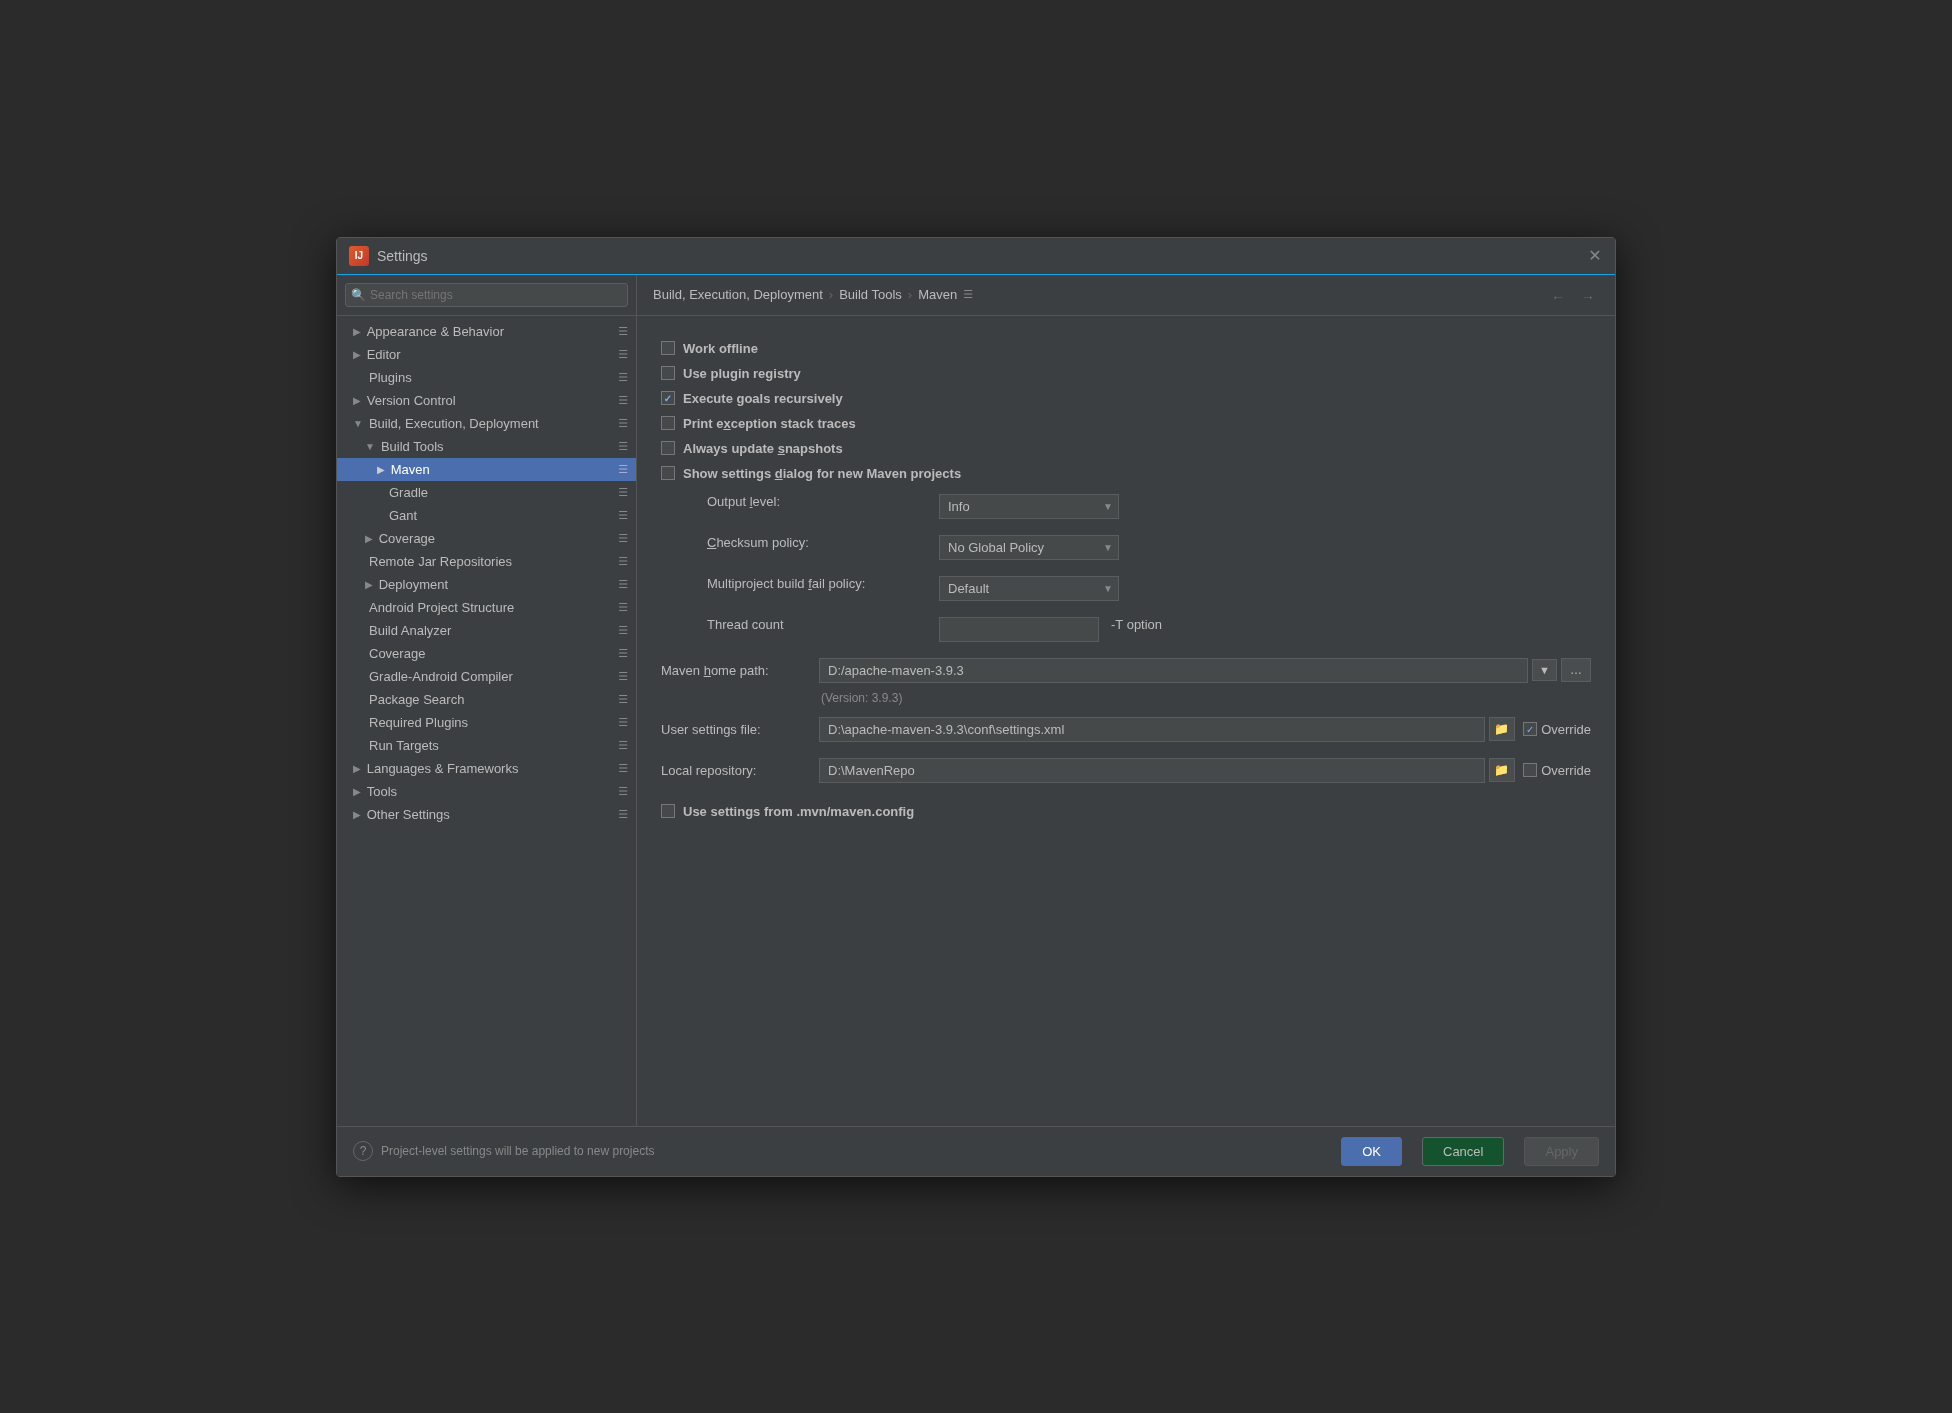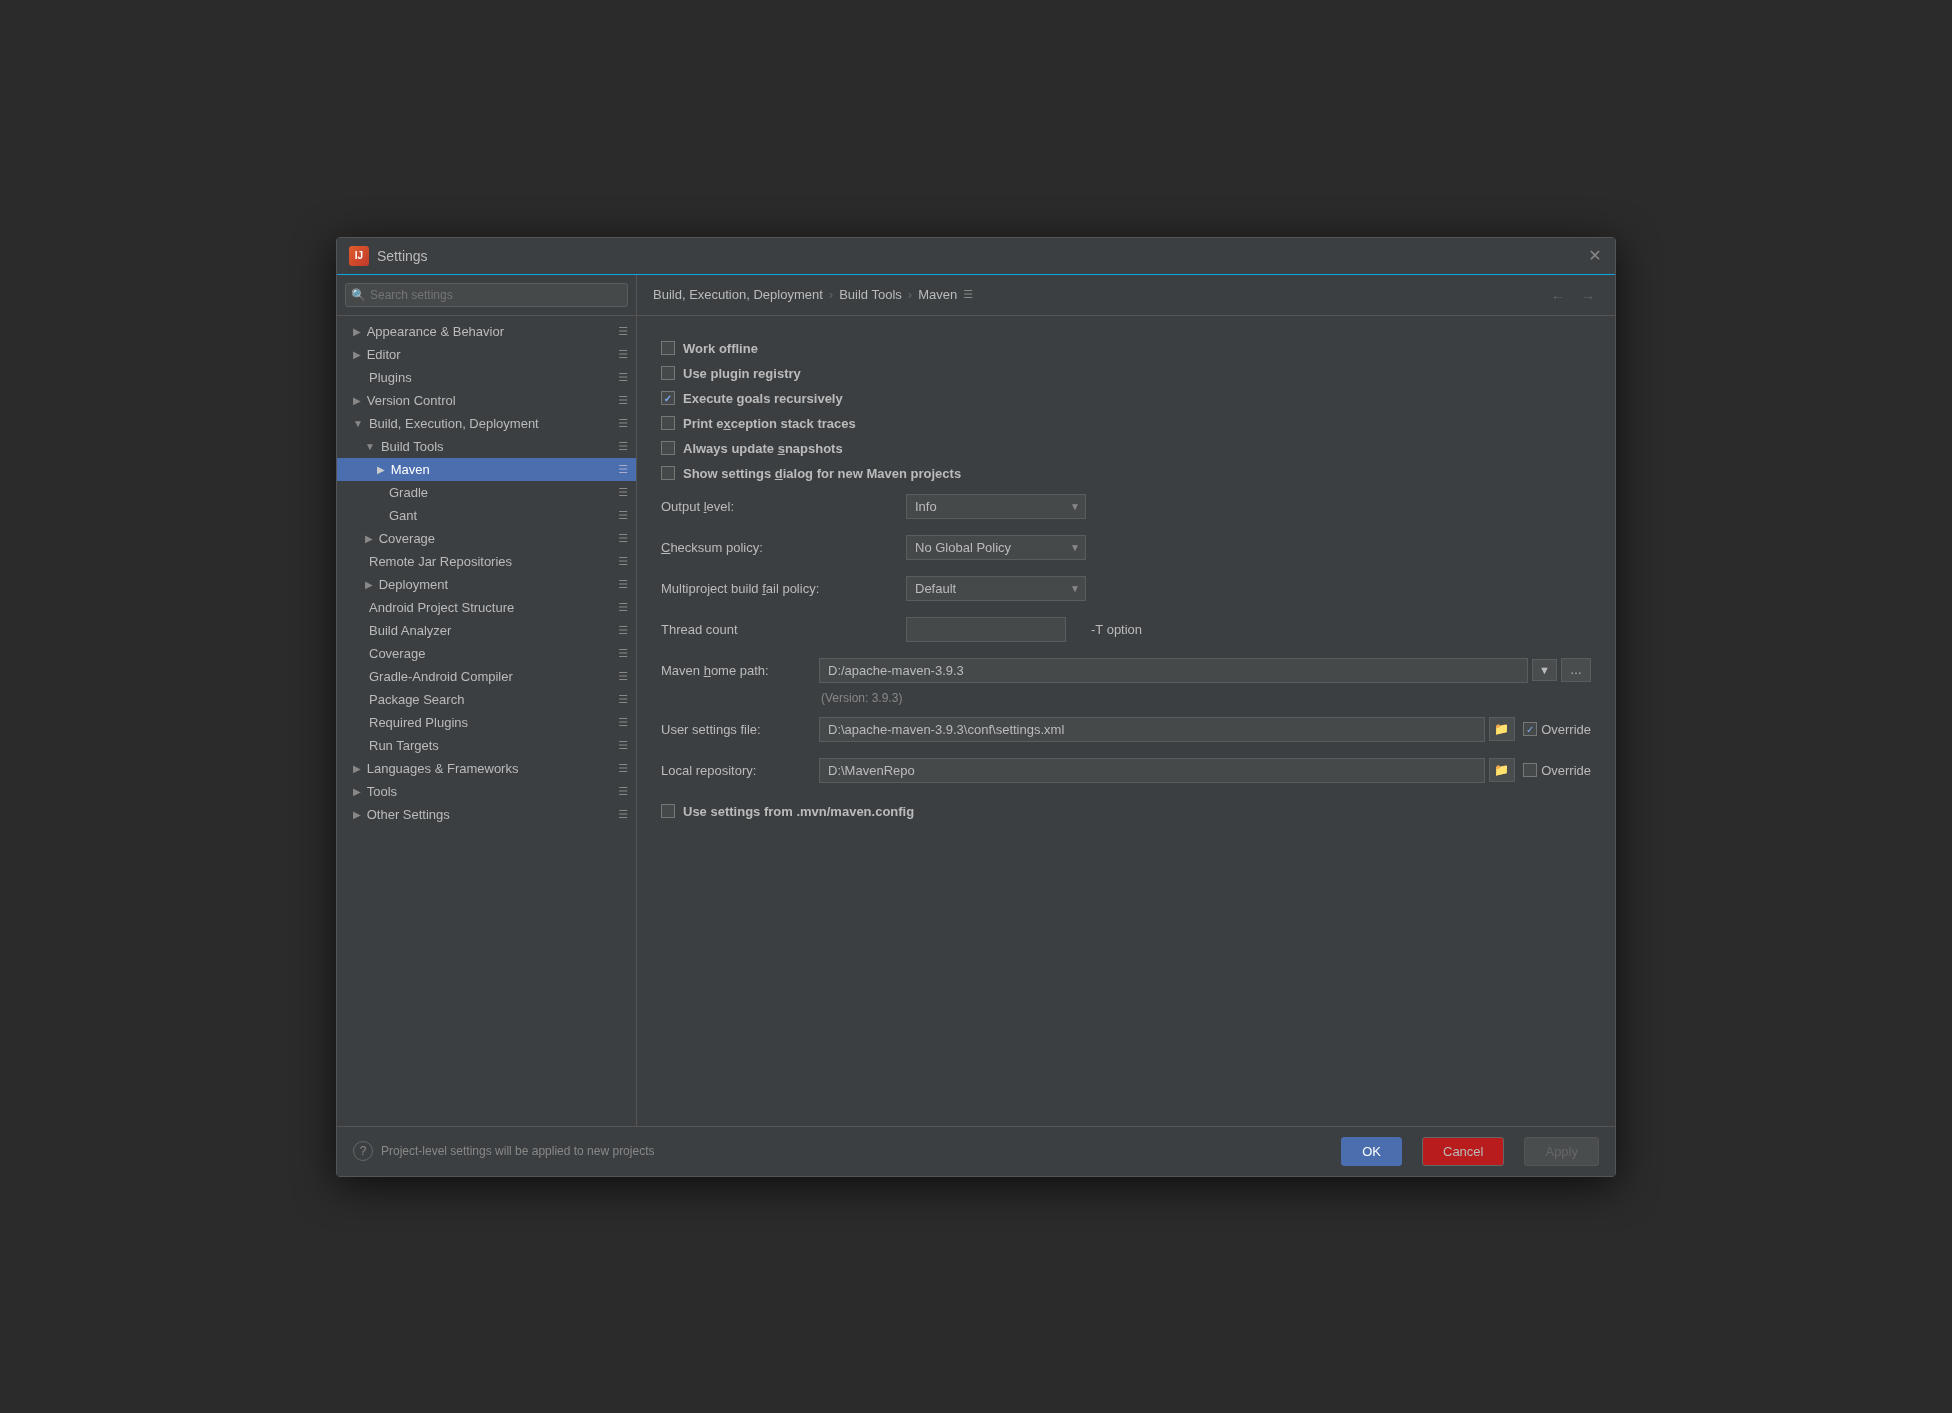--- a/index.html
+++ b/index.html
@@ -191,23 +191,23 @@
     }
     .cb.checked { background: #45494a; border-color: #777; }
     .cb.checked::after { content: '✓'; color: #7cacf8; font-size: 10px; }
     .cb-label {
       color: #bbb;
       font-size: 13px;
     }
     .cb-label u { text-decoration: underline; }
     .field-row {
       display: flex;
-      align-items: center;
       padding: 8px 0;
-      gap: 25px;
+      gap: 12px;
+      margin-left: 46px;
     }
     .field-label {
       color: #bbb;
       font-size: 13px;
       min-width: 220px;
       flex-shrink: 0;
     }
     .field-label u { text-decoration: underline; }
     .select-wrap {
       position: relative;
@@ -345,21 +345,21 @@
       margin-left: auto;
       display: flex;
       gap: 20px;
     }
     .btn {
       padding: 6px 20px;
       border: 1px solid #666;
       border-radius: 3px;
       cursor: pointer;
       font-size: 13px;
-      background: #b91c1c;
+      background: #14532d;
       color: #bbb;
     }
     .btn.primary {
       background: #4b6eaf;
       border-color: #4b6eaf;
       color: #fff;
     }
     .btn.disabled {
       color: #666;
       background: #4a4d4e;

